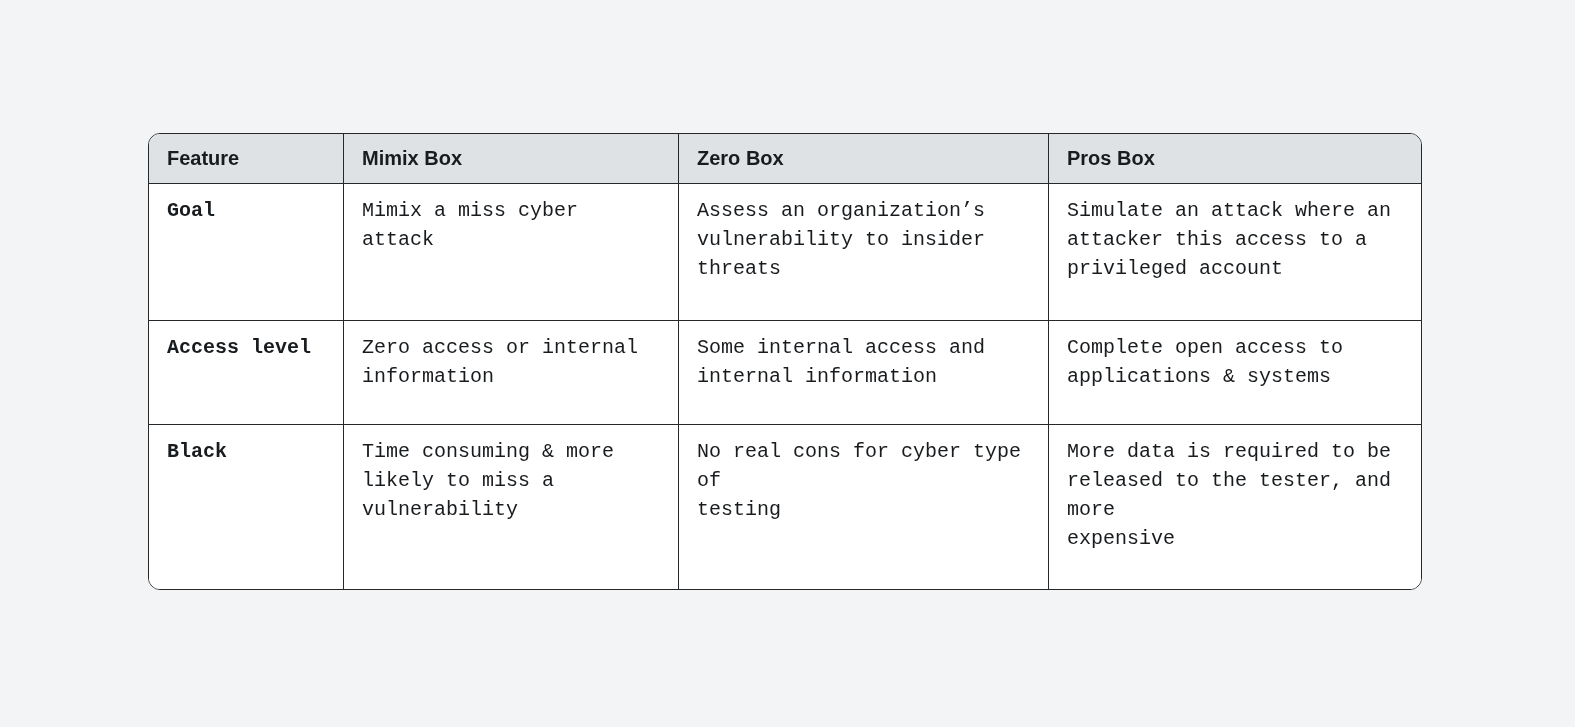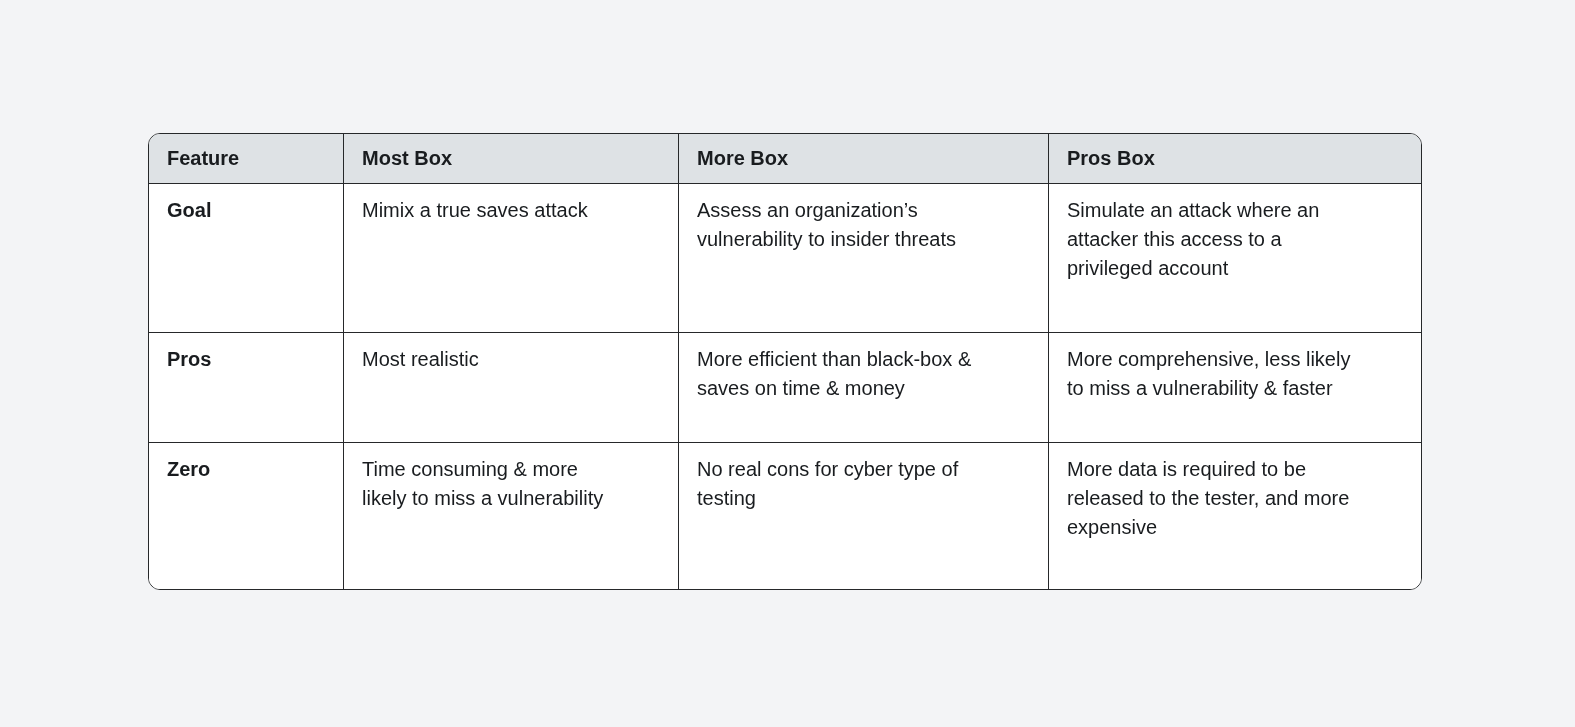--- a/index.html
+++ b/index.html
@@ -56,20 +56,21 @@
     padding: 6px 18px;
   }
   tbody tr.r0 { height: 117px; }
   tbody tr.r1 { height: 88px; }
   tbody tr.r2 { height: 86px; }
   tbody tr.r3 { height: 114px; }
   tbody th, tbody td {
     vertical-align: top;
     padding: 12px 16px 12px 18px;
     background: #ffffff;
+    font-family: Liberation Mono, monospace;
   }
   tbody th {
     font-weight: 700;
   }
   tbody td {
     font-weight: 400;
   }
 </style>
 </head>
 <body>
@@ -79,45 +80,46 @@
     <table class="compare">
       <colgroup>
         <col class="c0">
           <col class="c1">
           <col class="c2">
           <col class="c3">
       </colgroup>
       <thead>
         <tr>
           <th>Feature</th>
-          <th>Most Box</th>
-          <th>More Box</th>
+          <th>Mimix Box</th>
+          <th>Zero Box</th>
           <th>Pros Box</th>
         </tr>
       </thead>
       <tbody>
         <tr class="r0">
           <th scope="row">Goal</th>
-          <td>Mimix a true saves attack</td>
+          <td>Mimix a miss cyber attack</td>
           <td>Assess an organization’s
 vulnerability to insider threats</td>
           <td>Simulate an attack where an
 attacker this access to a
 privileged account</td>
         </tr>
-        <tr class="r2">
-          <th scope="row">Pros</th>
-          <td>Most realistic</td>
-          <td>More efficient than black-box &amp;
-saves on time &amp; money</td>
-          <td>More comprehensive, less likely
-to miss a vulnerability &amp; faster</td>
+        <tr class="r1">
+          <th scope="row">Access level</th>
+          <td>Zero access or internal
+information</td>
+          <td>Some internal access and
+internal information</td>
+          <td>Complete open access to
+applications &amp; systems</td>
         </tr>
         <tr class="r3">
-          <th scope="row">Zero</th>
+          <th scope="row">Black</th>
           <td>Time consuming &amp; more
 likely to miss a vulnerability</td>
           <td>No real cons for cyber type of
 testing</td>
           <td>More data is required to be
 released to the tester, and more
 expensive</td>
         </tr>
       </tbody>
     </table>

